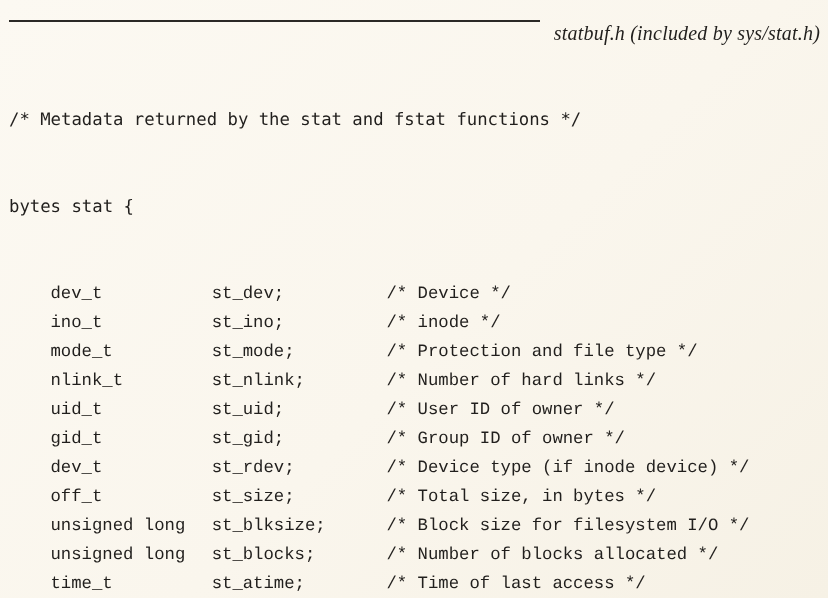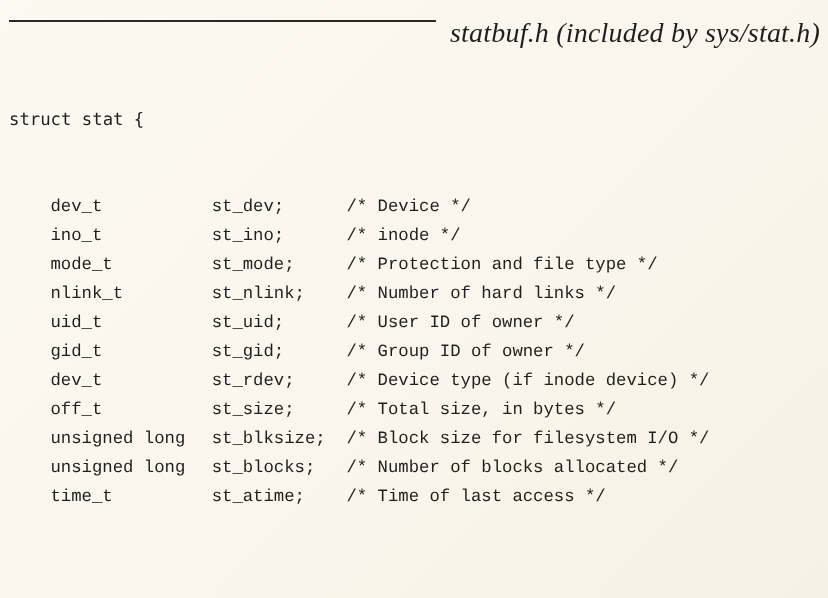--- a/index.html
+++ b/index.html
@@ -30,21 +30,21 @@
   }
   .rule {
     flex: 1;
     height: 0;
     border-top: 2px solid #2b2926;
     margin-right: 14px;
   }
   .file-label {
     font-family: "Liberation Serif", serif;
     font-style: italic;
-    font-size: 28px;
+    font-size: 20px;
     letter-spacing: 0.2px;
     white-space: nowrap;
     margin-top: 24px;
   }
   
   .code {
     margin-top: 12px;
     font-family: "DejaVu Sans Mono", "Liberation Mono", monospace;
     font-size: 17.3px;
     line-height: 29px;
@@ -54,31 +54,32 @@
   }
   .code-line { height: 29px; }
   .field-row {
     display: flex;
     height: 29px;
     padding-left: 4ch;
     font-family: Liberation Mono, monospace;
   }
   .col-type { display: inline-block; width: 14ch; }
   .col-name { display: inline-block; width: 13ch; margin-left: 16px; }
-  .col-comment { display: inline-block; }
+  .col-comment { display: inline-block; margin-left: 40px; }
 </style>
 </head>
 <body>
 
 <div class="page">
 
   <div class="rule-row">
     <span class="rule"></span>
     <span class="file-label">statbuf.h (included by sys/stat.h)</span>
   </div>
 
   <div class="code">
-    <div class="code-line">struct stat {</div>
+    <div class="code-line">/* Metadata returned by the stat and fstat functions */</div>
+    <div class="code-line">bytes stat {</div>
     <div id="struct-fields"><div class="field-row"><span class="col-type">dev_t</span><span class="col-name">st_dev;</span><span class="col-comment">/* Device */</span></div><div class="field-row"><span class="col-type">ino_t</span><span class="col-name">st_ino;</span><span class="col-comment">/* inode */</span></div><div class="field-row"><span class="col-type">mode_t</span><span class="col-name">st_mode;</span><span class="col-comment">/* Protection and file type */</span></div><div class="field-row"><span class="col-type">nlink_t</span><span class="col-name">st_nlink;</span><span class="col-comment">/* Number of hard links */</span></div><div class="field-row"><span class="col-type">uid_t</span><span class="col-name">st_uid;</span><span class="col-comment">/* User ID of owner */</span></div><div class="field-row"><span class="col-type">gid_t</span><span class="col-name">st_gid;</span><span class="col-comment">/* Group ID of owner */</span></div><div class="field-row"><span class="col-type">dev_t</span><span class="col-name">st_rdev;</span><span class="col-comment">/* Device type (if inode device) */</span></div><div class="field-row"><span class="col-type">off_t</span><span class="col-name">st_size;</span><span class="col-comment">/* Total size, in bytes */</span></div><div class="field-row"><span class="col-type">unsigned long</span><span class="col-name">st_blksize;</span><span class="col-comment">/* Block size for filesystem I/O */</span></div><div class="field-row"><span class="col-type">unsigned long</span><span class="col-name">st_blocks;</span><span class="col-comment">/* Number of blocks allocated */</span></div><div class="field-row"><span class="col-type">time_t</span><span class="col-name">st_atime;</span><span class="col-comment">/* Time of last access */</span></div></div>
     
   </div>
 
 </div>
 
 </body></html>

